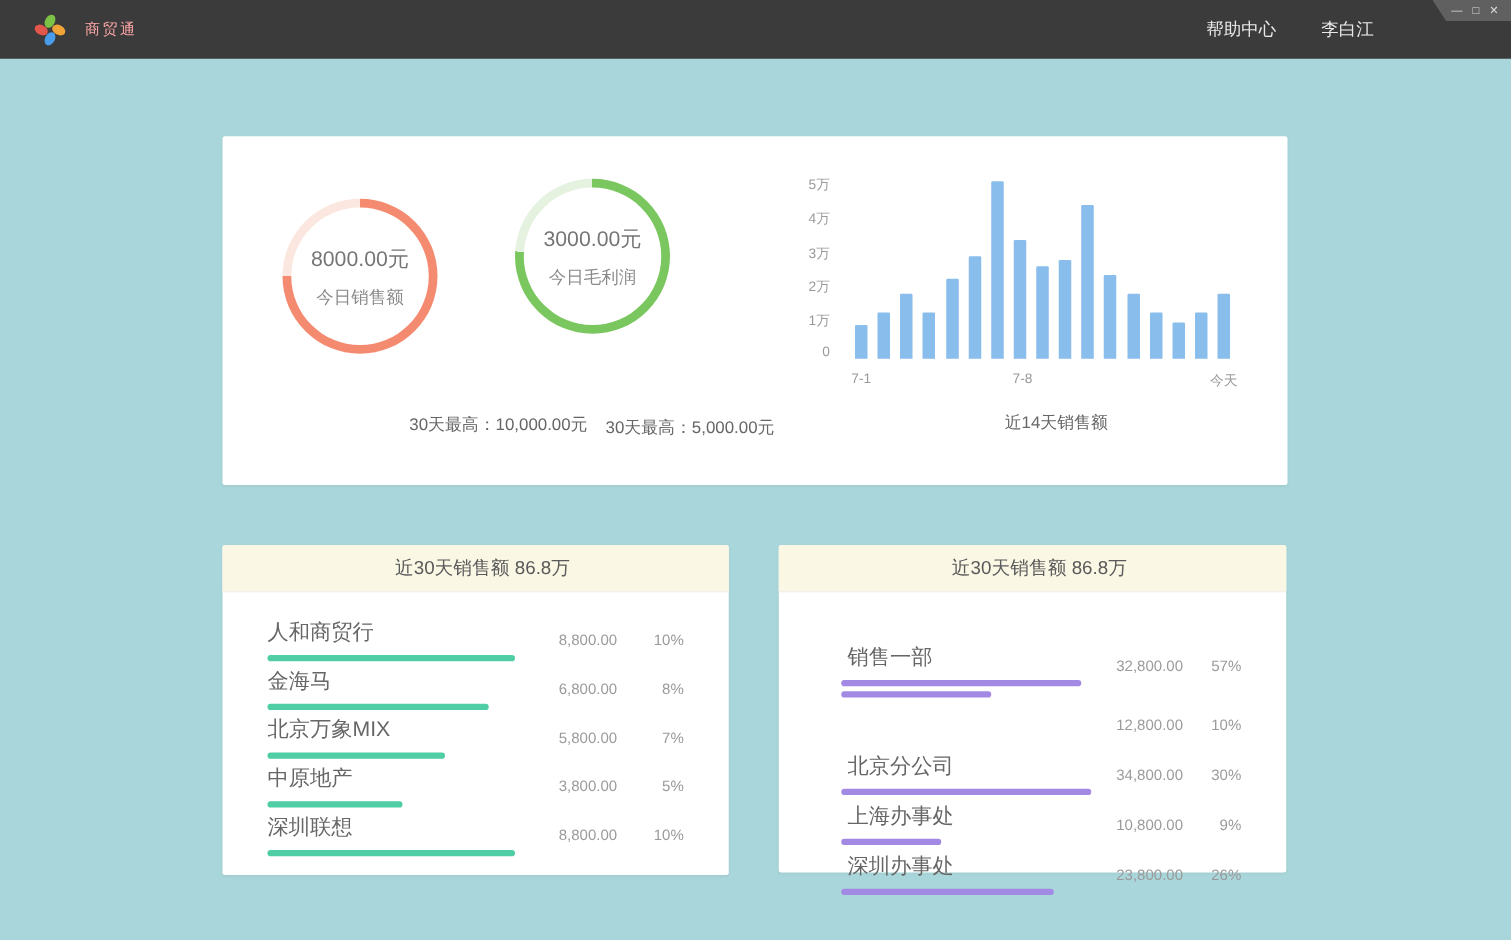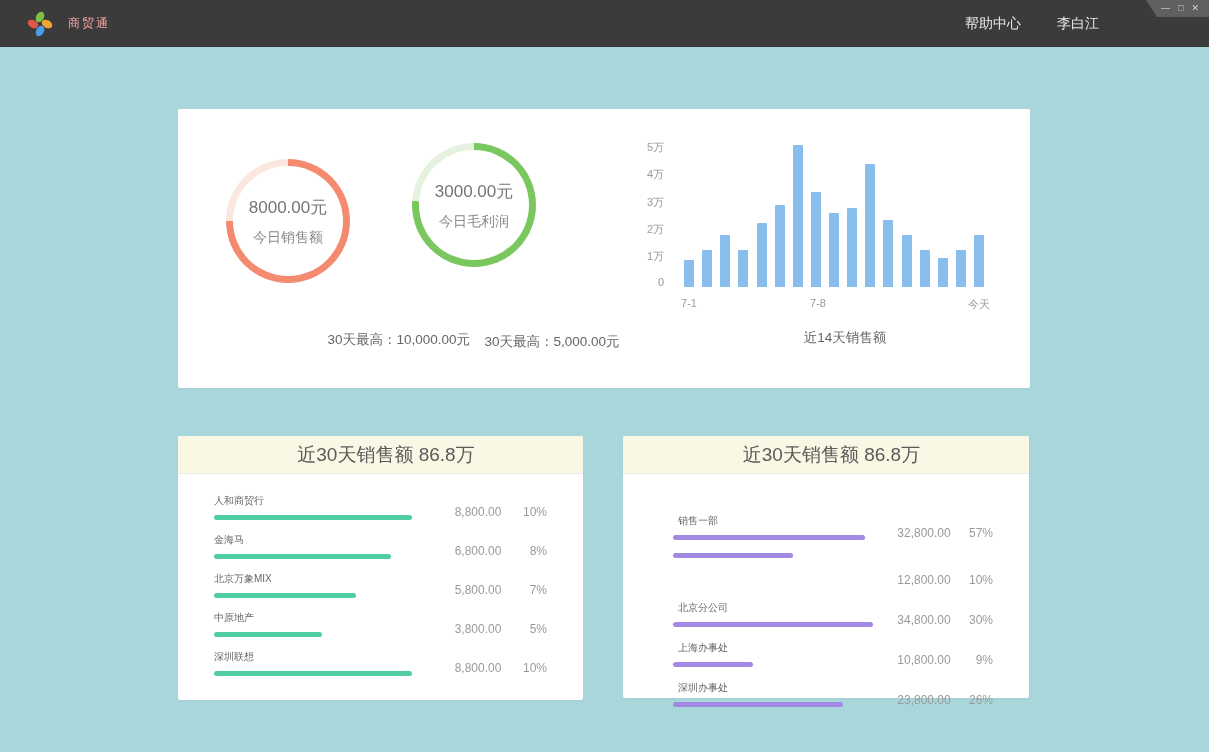--- a/index.html
+++ b/index.html
@@ -39,32 +39,32 @@
   
   .colchart { position:absolute; left:464px; top:25px; width:370px; height:235px; }
   .ytick { position:absolute; left:0; width:22px; text-align:right; font-size:11px; color:#9a9a9a; }
   .bars { position:absolute; left:42px; top:0; width:300px; height:153px;
     display:flex; align-items:flex-end; justify-content:space-between; }
   .cbar { width:10px; background:#88bdec; border-radius:1px 1px 0 0; }
   .xlabel { position:absolute; top:163px; transform:translateX(-50%); font-size:11px; color:#9a9a9a; }
   .chart-caption { position:absolute; left:43px; top:195px; width:320px; text-align:center; font-size:13.5px; color:#666; }
   
   .card-header { height:38px; line-height:38px; text-align:center; background:#faf7e5;
-    border-bottom:1px solid #ececec; font-size:19px; color:#5a5a5a; border-radius:2px 2px 0 0;padding-left:11px; }
+    border-bottom:1px solid #ececec; font-size:15px; color:#5a5a5a; border-radius:2px 2px 0 0;padding-left:11px; }
   .rowlist { padding:12px 36px 0 36px; }
   .card-right .rowlist { padding-left:50px;margin-top:20px; }
   .row { position:relative; height:39px; }
   .card-right .row { height:40px; }
-  .row-name { font-size:10px; color:#666; padding-top:8px; }
+  .row-name { font-size:17px; color:#666; padding-top:8px; }
   .card-right .row-name { margin-left:5px; }
   .row-bar { height:5px; border-radius:3px; margin-top:7px; }
   .bar-teal { background:#4fcda4; }
   .bar-purple { background:#a289e3; }
   .row-val { position:absolute; right:0; bottom:6px; display:flex; gap:12px; font-size:12px; color:#9a9a9a; }
-  .row-val .val { min-width:62px; text-align:center; }
+  .row-val .val { min-width:62px; text-align:left; }
   .row-val .pct { min-width:26px; text-align:right; }
 </style>
 </head>
 <body>
 
 <div class="appbar">
   <svg class="logo" viewBox="0 0 28 28">
     <g transform="rotate(0 14 14)">
         <ellipse cx="14" cy="7" rx="3.9" ry="5.6" transform="rotate(28 14 7)" fill="#7cc245"></ellipse>
       </g>

